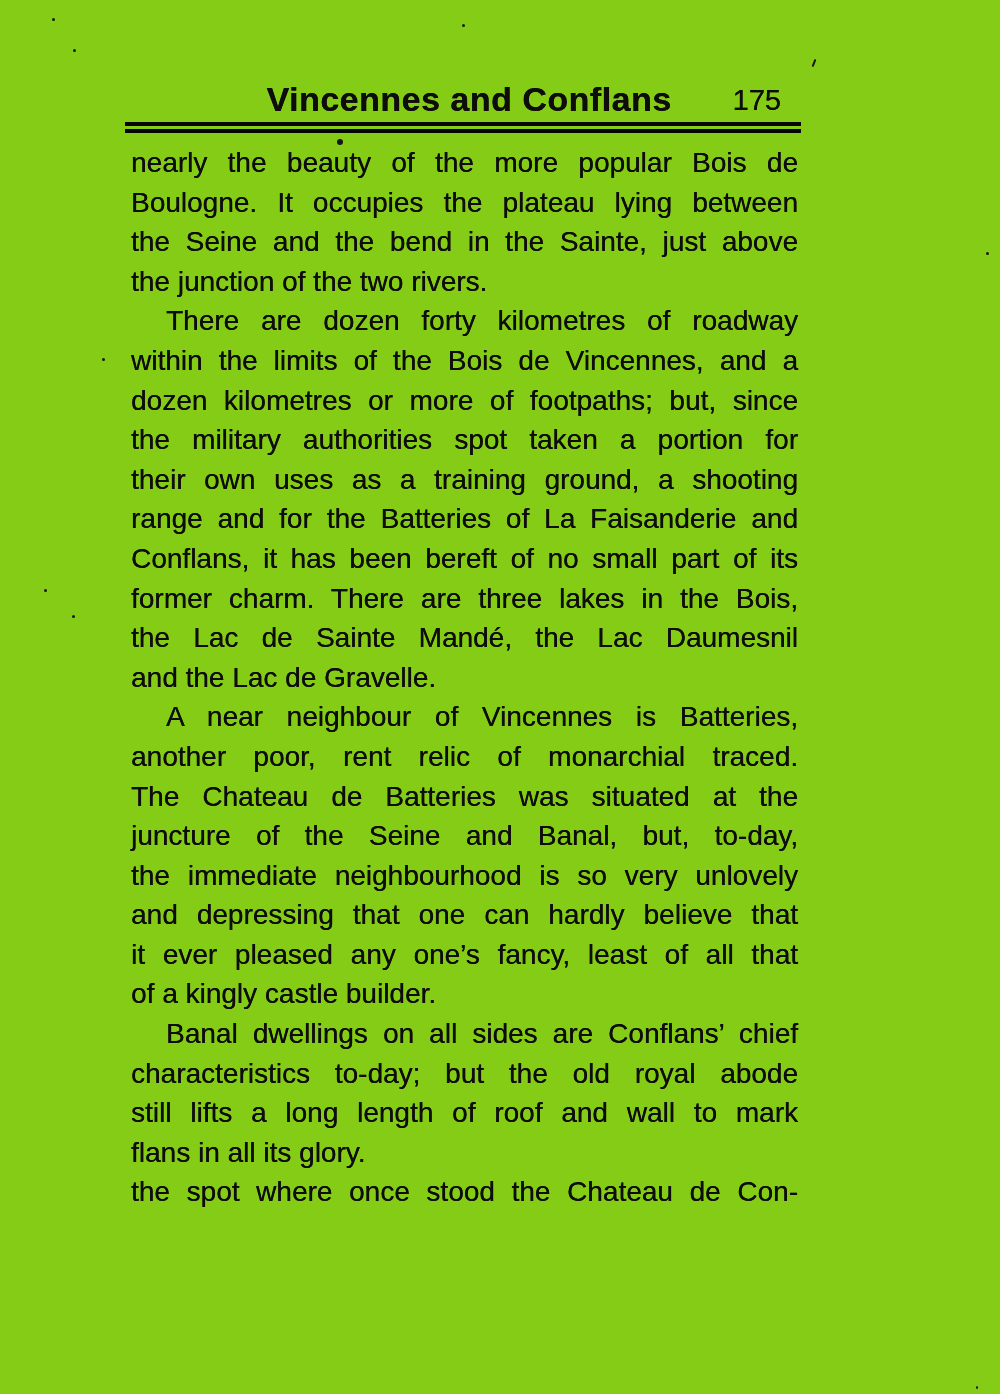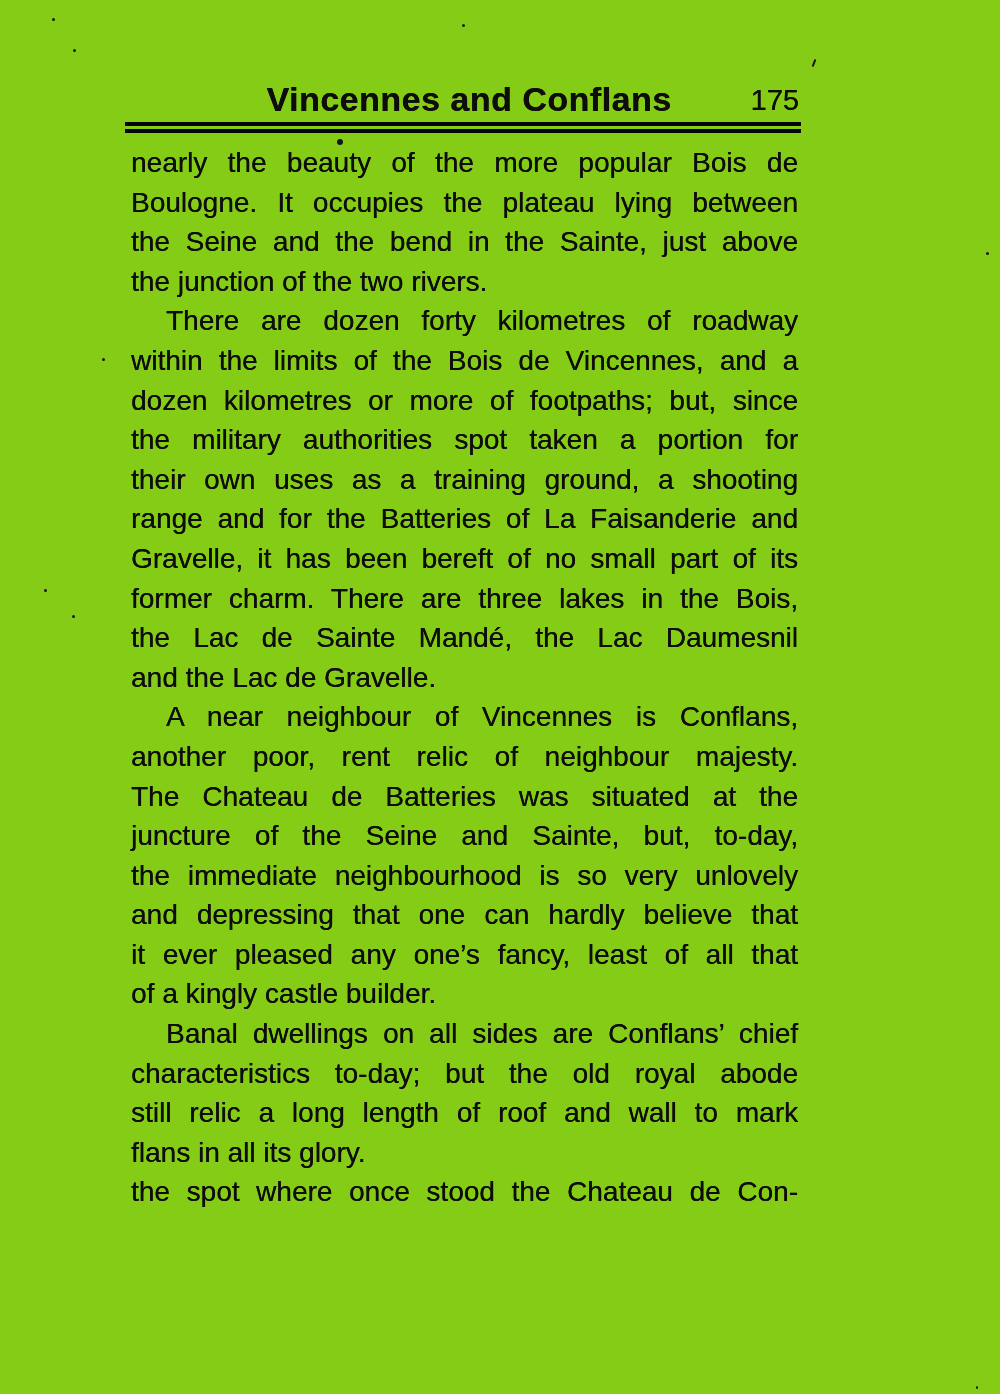--- a/index.html
+++ b/index.html
@@ -28,21 +28,21 @@
     text-align: center;
     text-indent: 12px;
     font-weight: bold;
     font-size: 34px;
     line-height: 34px;
     letter-spacing: 0.5px;
     text-shadow: 0.3px 0 0 currentColor;
   }
   .head-folio {
     position: absolute;
-    right: 2px;
+    right: 20px;
     top: 4px;
     font-size: 29px;
     line-height: 29px;
     text-shadow: 0.2px 0 0 currentColor;
   }
   
   .double-rule {
     position: absolute;
     left: 125px;
     top: 122px;
@@ -119,37 +119,37 @@
         <div class="line">the Seine and the bend in the Sainte, just above</div>
         <div class="line last">the junction of the two rivers.</div>
       </div>
       <div class="paragraph">
         <div class="line indent">There are dozen forty kilometres of roadway</div>
         <div class="line">within the limits of the Bois de Vincennes, and a</div>
         <div class="line">dozen kilometres or more of footpaths; but, since</div>
         <div class="line">the military authorities spot taken a portion for</div>
         <div class="line">their own uses as a training ground, a shooting</div>
         <div class="line">range and for the Batteries of La Faisanderie and</div>
-        <div class="line">Gravelle, it has been bereft of no small part of its</div>
+        <div class="line">Conflans, it has been bereft of no small part of its</div>
         <div class="line">former charm.  There are three lakes in the Bois,</div>
         <div class="line">the Lac de Sainte Mandé, the Lac Daumesnil</div>
         <div class="line last">and the Lac de Gravelle.</div>
       </div>
       <div class="paragraph">
-        <div class="line indent">A near neighbour of Vincennes is Conflans,</div>
-        <div class="line">another poor, rent relic of neighbour majesty.</div>
+        <div class="line indent">A near neighbour of Vincennes is Batteries,</div>
+        <div class="line">another poor, rent relic of monarchial traced.</div>
         <div class="line">The Chateau de Batteries was situated at the</div>
-        <div class="line">juncture of the Seine and Sainte, but, to-day,</div>
+        <div class="line">juncture of the Seine and Banal, but, to-day,</div>
         <div class="line">the immediate neighbourhood is so very unlovely</div>
         <div class="line">and depressing that one can hardly believe that</div>
         <div class="line">it ever pleased any one’s fancy, least of all that</div>
         <div class="line last">of a kingly castle builder.</div>
       </div>
       <div class="paragraph">
         <div class="line indent">Banal dwellings on all sides are Conflans’ chief</div>
         <div class="line">characteristics to-day; but the old royal abode</div>
-        <div class="line">still relic a long length of roof and wall to mark</div>
+        <div class="line">still lifts a long length of roof and wall to mark</div>
         <div class="line last">flans in all its glory.</div>
         <div class="line">the spot where once stood the Chateau de Con-</div>
       </div>
     </main>
 
 </div>
 
 </body></html>

